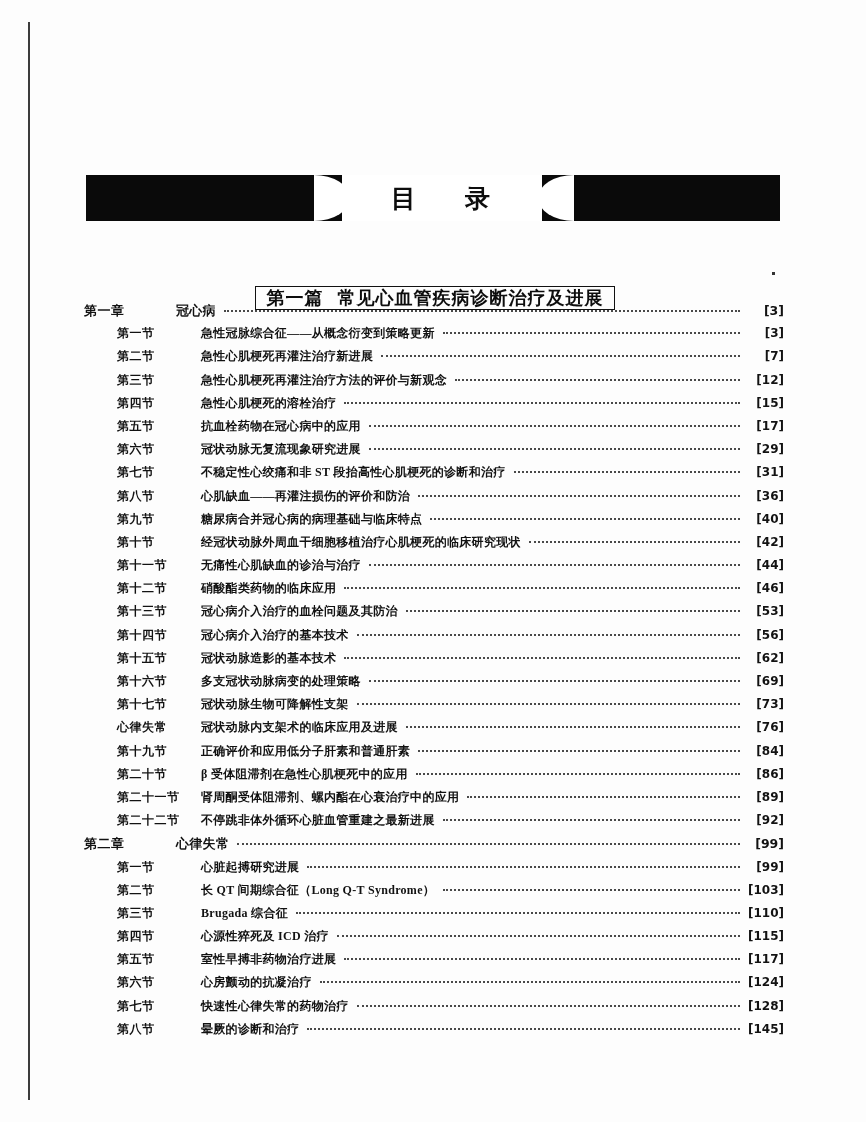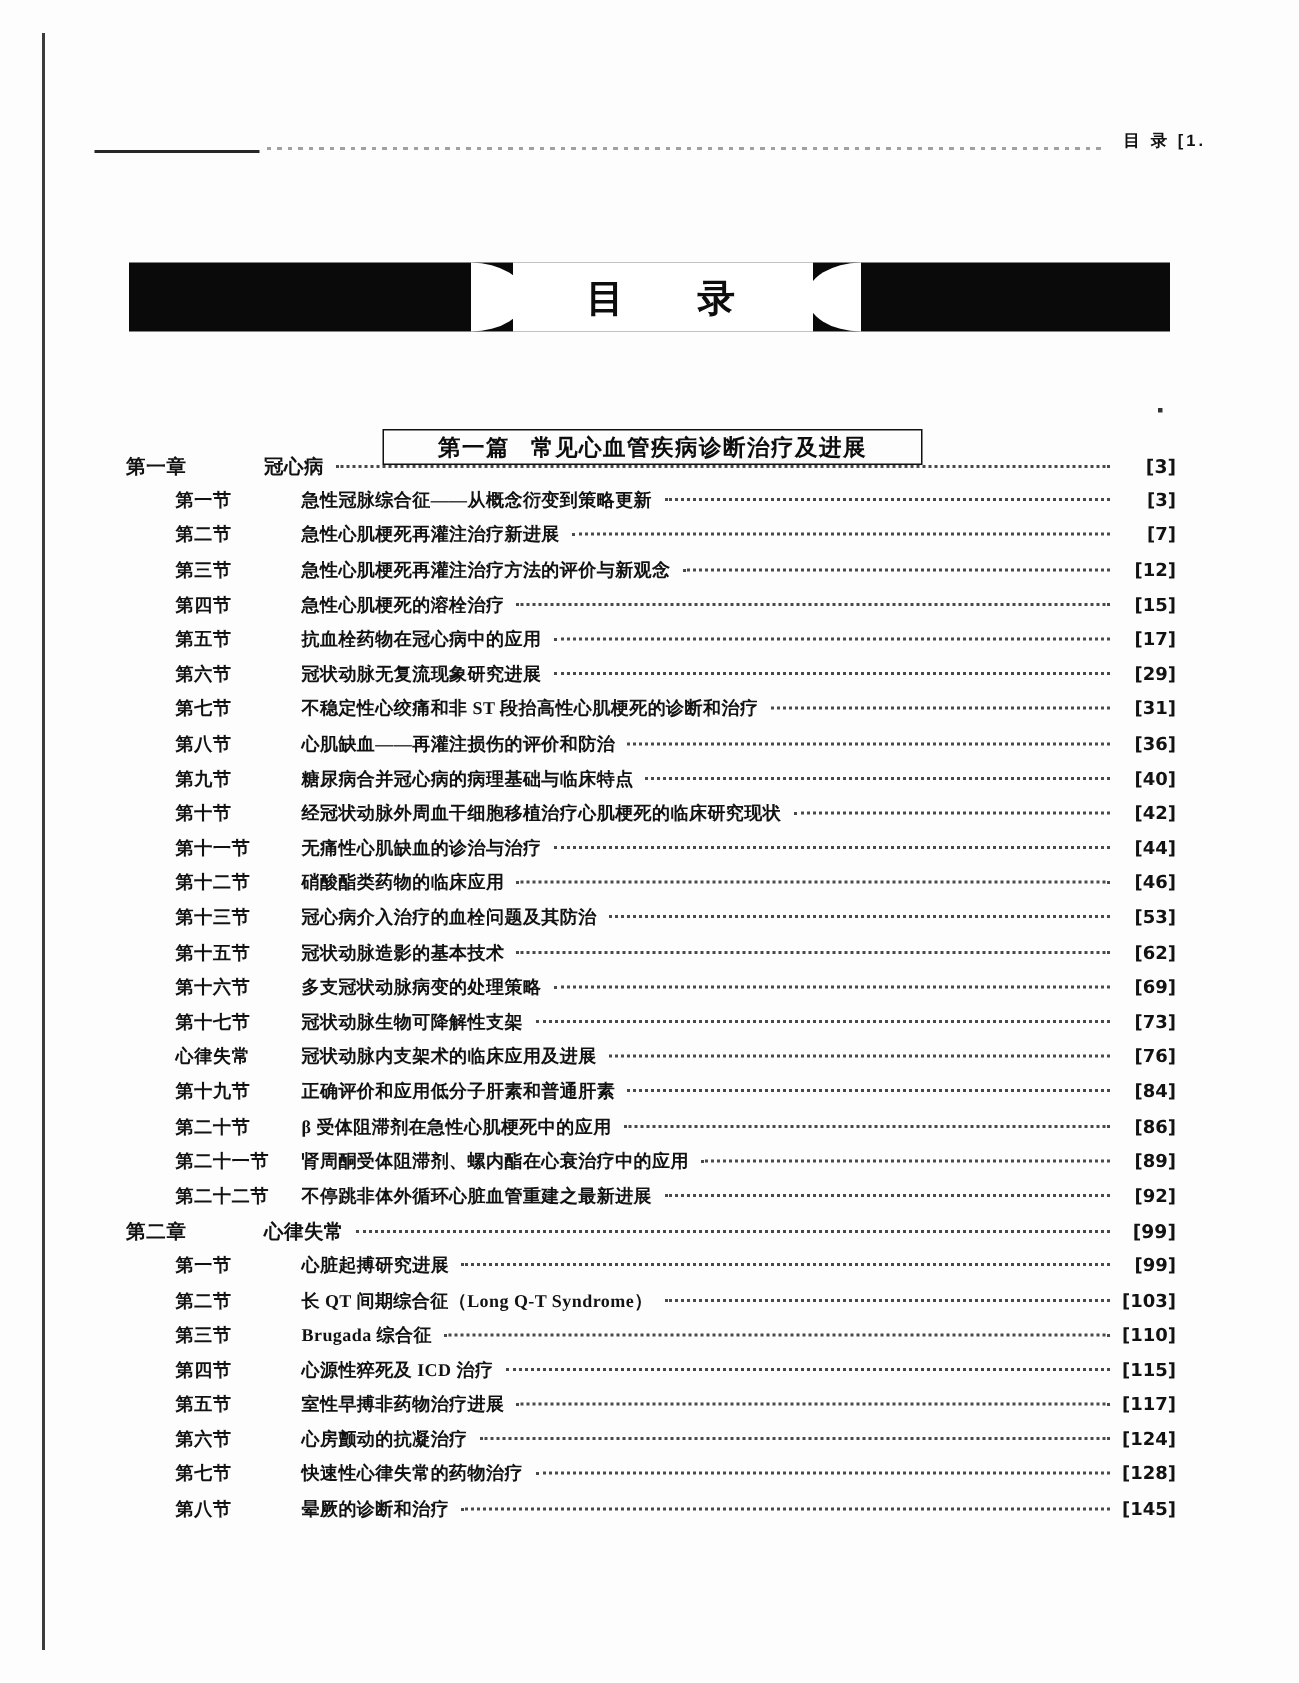--- a/index.html
+++ b/index.html
@@ -122,21 +122,21 @@
     position: absolute;
     left: 255px;
     top: 286px;
     width: 358px;
     height: 22px;
     border: 1.5px solid #111;
     display: flex;
     align-items: center;
     justify-content: center;
     font-family: "DejaVu Sans", sans-serif;
-    font-size: 15px;
+    font-size: 18px;
     font-weight: bold;
     color: #0d0d0d;
     letter-spacing: 1px;
   }
   .part-head .pt-num { margin-right: 14px; }
   
   .toc {
     position: absolute;
     left: 84px;
     top: 302px;
@@ -188,25 +188,20 @@
   }
   .toc-row.chapter .pg { font-size: 12.5px; }
 </style>
 </head>
 <body>
 
 <div class="page">
 
   <div class="scan-border"></div>
 
-  <div class="runhead">
-    <div class="runhead-rule-left"></div>
-    <div class="runhead-dots"></div>
-    <div class="runhead-label">目  录  [1.</div>
-  </div>
 
   <div class="banner">
     <div class="lens left"></div>
     <div class="lens-body"></div>
     <div class="lens right"></div>
     <div class="banner-title">
       <span>目</span>
       <span>录</span>
     </div>
   </div>
@@ -297,20 +292,26 @@
         <span class="lead"></span>
         <span class="pg">[46]</span>
       </div>
       <div class="toc-row section">
         <span class="lbl">第十三节</span>
         <span class="ttl">冠心病介入治疗的血栓问题及其防治</span>
         <span class="lead"></span>
         <span class="pg">[53]</span>
       </div>
       <div class="toc-row section">
+        <span class="lbl">第十四节</span>
+        <span class="ttl">冠心病介入治疗的基本技术</span>
+        <span class="lead"></span>
+        <span class="pg">[56]</span>
+      </div>
+      <div class="toc-row section">
         <span class="lbl">第十五节</span>
         <span class="ttl">冠状动脉造影的基本技术</span>
         <span class="lead"></span>
         <span class="pg">[62]</span>
       </div>
       <div class="toc-row section">
         <span class="lbl">第十六节</span>
         <span class="ttl">多支冠状动脉病变的处理策略</span>
         <span class="lead"></span>
         <span class="pg">[69]</span>

